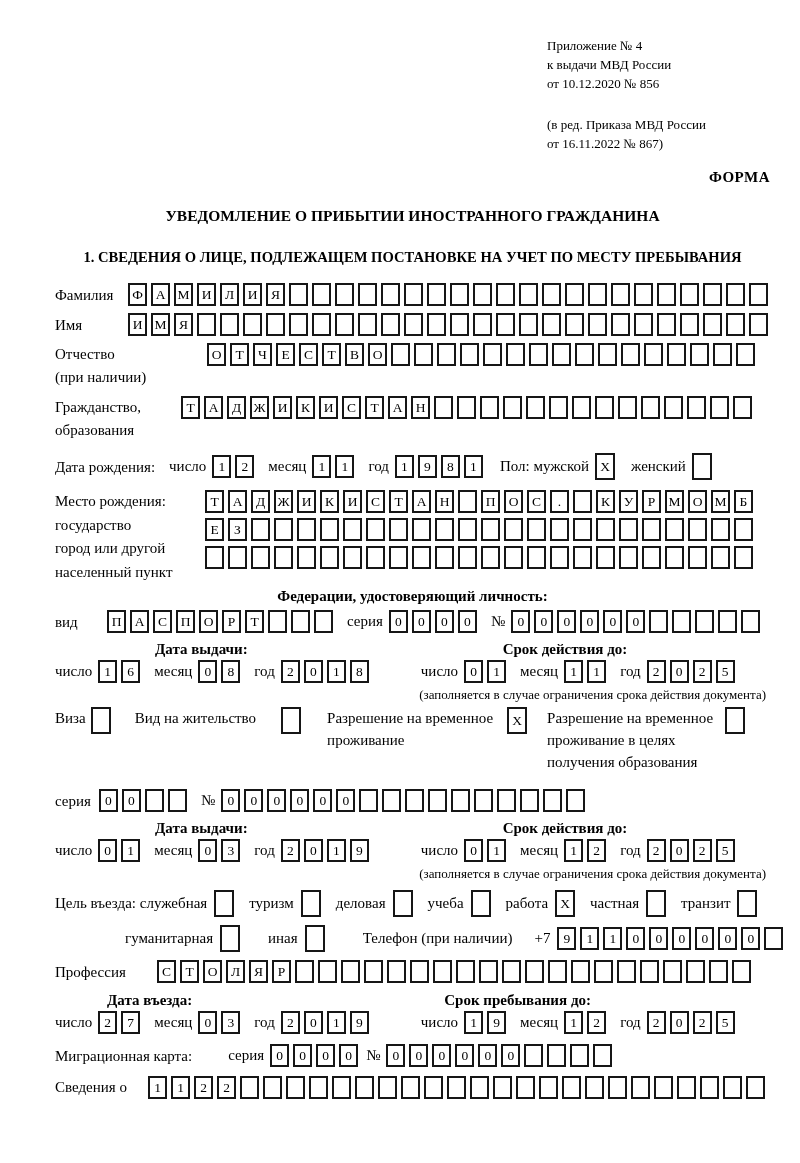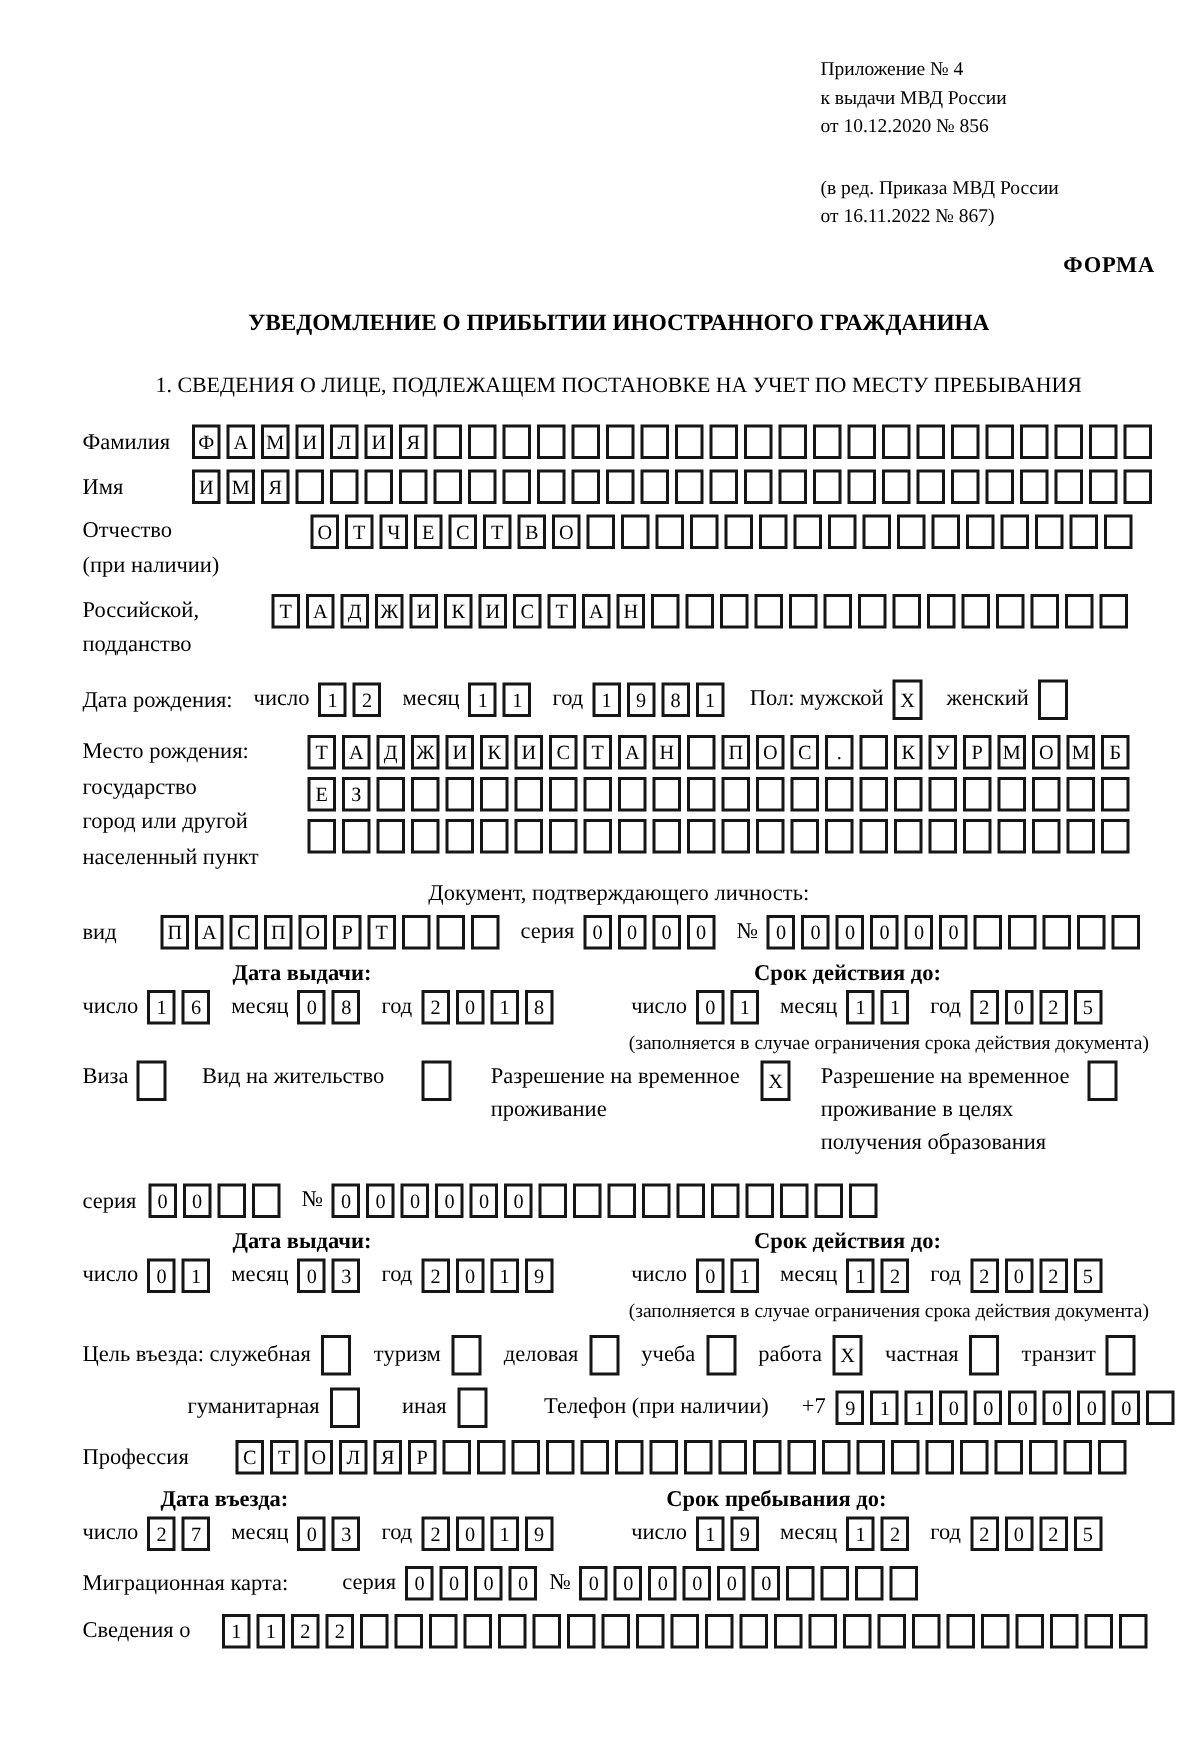--- a/index.html
+++ b/index.html
@@ -9,21 +9,21 @@
     overflow:hidden;
   }
   .page{box-sizing:border-box;width:800px;height:1163px;padding:36px 30px 0 55px}
 
   .appendix{margin-left:492px;font-size:13px;line-height:19px}
   .appendix div{white-space:nowrap}
   .amend{margin-top:22px}
   .forma{font-weight:bold;text-align:right;margin-top:16px;letter-spacing:.5px}
   .title{font-weight:bold;text-align:center;font-size:15.5px;line-height:24px;margin-top:18px}
   .blank{display:inline-block;width:55px;border-bottom:2px solid #222;height:13px;margin-left:10px}
-  .sec{font-weight:normal;font-size:14.6px;text-align:center;margin-top:21px;white-space:nowrap}
+  .sec{font-weight:bold;font-size:14.6px;text-align:center;margin-top:21px;white-space:nowrap}
 
   .frow{display:flex;align-items:center;margin-top:7px}
   .frow.top{align-items:flex-start}
   .flabel{flex:none;line-height:22px}
   .lblstack{flex:none;line-height:23px}
   .boxes{display:inline-flex;flex:none;align-items:center}
   .stack .boxes{display:flex;margin-bottom:5px}
   .cell{
     display:inline-block;box-sizing:content-box;width:15px;height:19px;
     border:2px solid #161616;margin-right:4px;text-align:center;
@@ -155,22 +155,22 @@
         <span class="cell"></span>
         <span class="cell"></span>
         <span class="cell"></span>
         <span class="cell"></span>
         <span class="cell"></span>
       </span>
   </div>
 
   <div class="frow top">
     <span class="lblstack" style="width:126px">
-      <span>Российской,</span><br>
-      <span>подданство</span>
+      <span>Гражданство,</span><br>
+      <span>образования</span>
     </span>
     <span class="boxes">
         <span class="cell">Т</span>
         <span class="cell">А</span>
         <span class="cell">Д</span>
         <span class="cell">Ж</span>
         <span class="cell">И</span>
         <span class="cell">К</span>
         <span class="cell">И</span>
         <span class="cell">С</span>
@@ -305,21 +305,21 @@
           <span class="cell"></span>
           <span class="cell"></span>
           <span class="cell"></span>
           <span class="cell"></span>
           <span class="cell"></span>
           <span class="cell"></span>
         </span>
     </span>
   </div>
 
-  <div class="sec" style="margin-top:4px;font-size:15px">Документ, подтверждающего личность:</div>
+  <div class="sec" style="margin-top:4px;font-size:15px">Федерации, удостоверяющий личность:</div>
 
   <div class="frow" style="margin-top:5px">
     <span class="flabel" style="width:52px">вид</span>
     <span class="boxes">
         <span class="cell">П</span>
         <span class="cell">А</span>
         <span class="cell">С</span>
         <span class="cell">П</span>
         <span class="cell">О</span>
         <span class="cell">Р</span>

